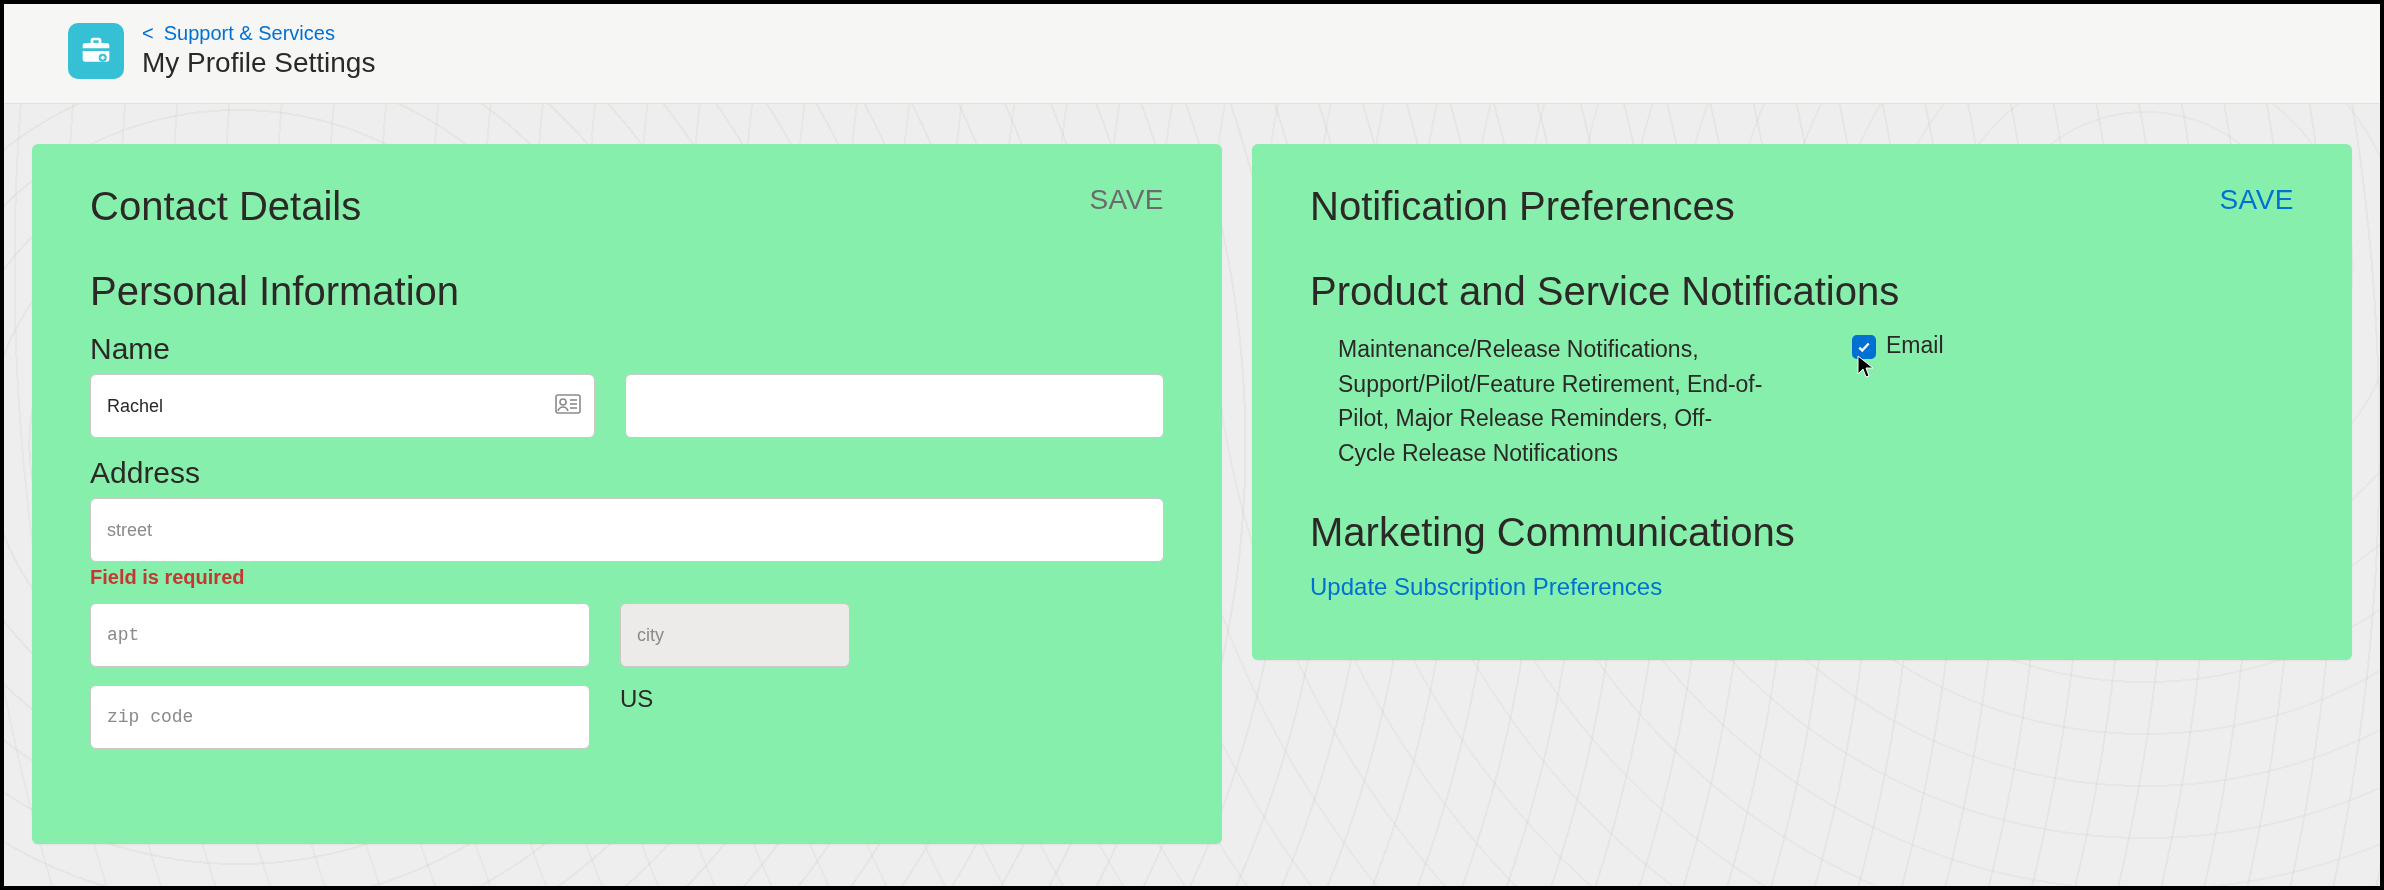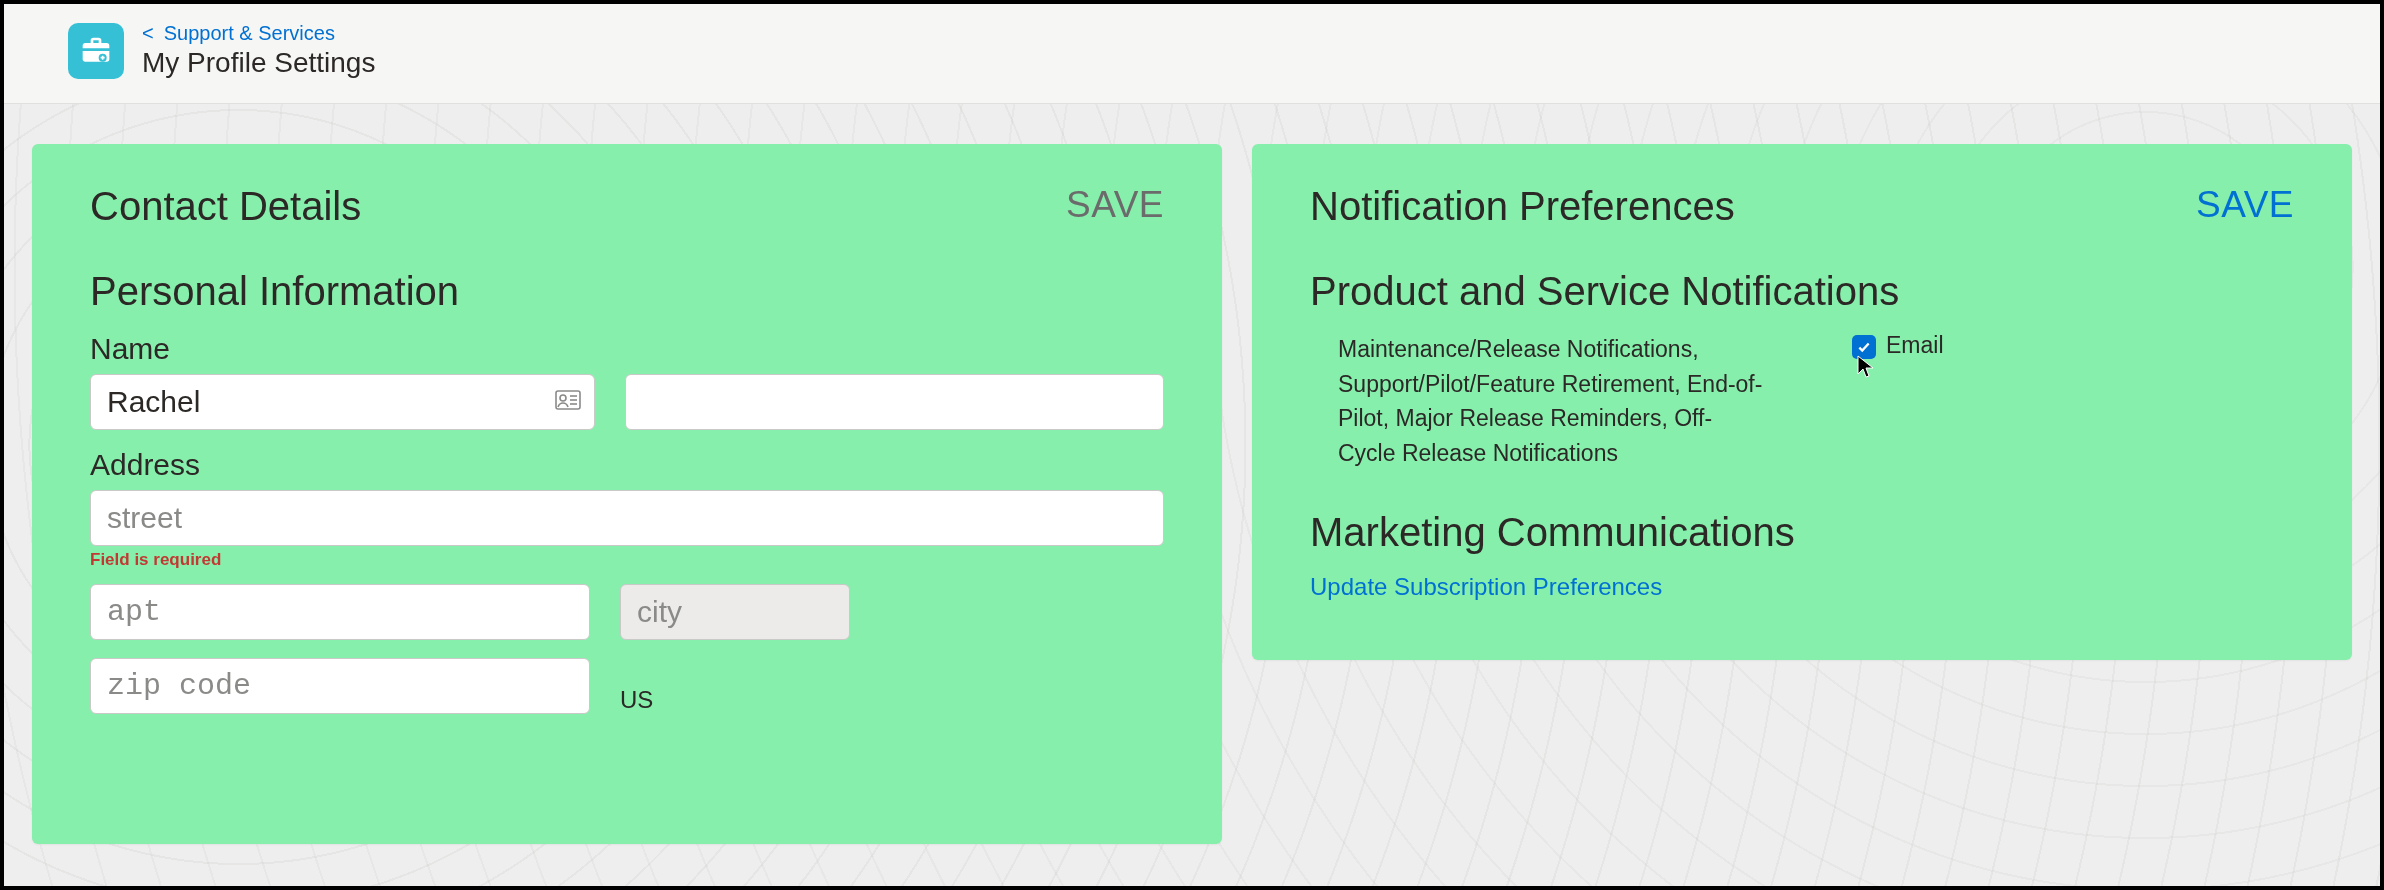--- a/index.html
+++ b/index.html
@@ -50,44 +50,44 @@
     background:#86efac;
     border-radius:6px;
     box-shadow: 0 1px 2px rgba(0,0,0,0.05);
     padding: 40px 58px 40px 58px;
   }
   .card-left { flex: 0 0 1190px; height: 700px; }
   .card-right { flex: 1; height: 516px; }
   .card-head { display:flex; justify-content:space-between; align-items:flex-start; margin-bottom:40px; }
   .card-title { font-size:40px; font-weight:400; color:#2b2826; }
   .save-btn {
-    background:none; border:none; font-size:37px; letter-spacing:0.5px;
+    background:none; border:none; font-size:28px; letter-spacing:0.5px;
     cursor:pointer; font-weight:400;
   }
   .save-gray { color:#6b6b6b; }
   .save-blue { color:#0070d2; }
   .section-title { font-size:40px; color:#2b2826; font-weight:400; margin-bottom:18px; }
   .field-label { font-size:30px; color:#2b2826; margin-bottom:8px; display:block; }
   .row { display:flex; gap:30px; margin-bottom:18px; }
   .input {
-    height:56px; border:1px solid #c9c9c7; border-radius:6px;
-    padding:0 16px; font-size:30px; color:#2b2826; background:#fff;
+    height:64px; border:1px solid #c9c9c7; border-radius:6px;
+    padding:0 16px; font-size:18px; color:#2b2826; background:#fff;
     outline:none;
   }
   .input::placeholder { color:#8a8a88; }
   .input.w-half { flex:1; }
   .input.w-full { width:100%; }
   .input.w-small { width:500px;font-family:Liberation Mono, monospace; }
   .input.disabled { background:#ecebea; color:#8a8a88; }
   .name-wrap { position:relative; flex:1; }
   .name-wrap .icon-id {
     position:absolute; right:14px; top:50%; transform:translateY(-50%);
     color:#8a8a88;
   }
-  .error-text { color:#c23934; font-size:17px; font-weight:700; margin-top:4px; margin-bottom:14px; }
+  .error-text { color:#c23934; font-size:20px; font-weight:700; margin-top:4px; margin-bottom:14px; }
   .static-text { font-size:24px; color:#2b2826; display:flex; align-items:center; }
   .notif-block { display:flex; gap:84px; margin-bottom:40px; padding-left:28px; }
   .notif-desc { font-size:23px; color:#2b2826; line-height:1.5; max-width:430px; }
   .checkbox-row { display:flex; align-items:flex-start; gap:10px; font-size:23px; color:#2b2826; position:relative; }
   .chk {
     width:24px; height:24px; background:#0070d2; border-radius:5px;
     display:inline-flex; align-items:center; justify-content:center;
     color:#fff; font-size:16px; cursor:pointer; margin-top:3px;
   }
   .link { color:#0070d2; font-size:24px; text-decoration:none; cursor:pointer; }
@@ -145,21 +145,21 @@
 
     <label class="field-label">Address</label>
     <input class="input w-full" placeholder="street" style="">
     <div class="error-text">Field is required</div>
 
     <div class="row">
       <input class="input w-small" placeholder="apt" style="">
       <input class="input w-half disabled" disabled="" style="max-width: 230px;" placeholder="city">
     </div>
 
-    <div class="row" style="align-items:flex-end;">
+    <div class="row" style="align-items:flex-start;">
       <input class="input w-small" placeholder="zip code" style="">
       <span class="static-text">US</span>
     </div>
   </div>
 
   <div class="card card-right">
     <div class="card-head">
       <div class="card-title">Notification Preferences</div>
       <button class="save-btn save-blue">SAVE</button>
     </div>

